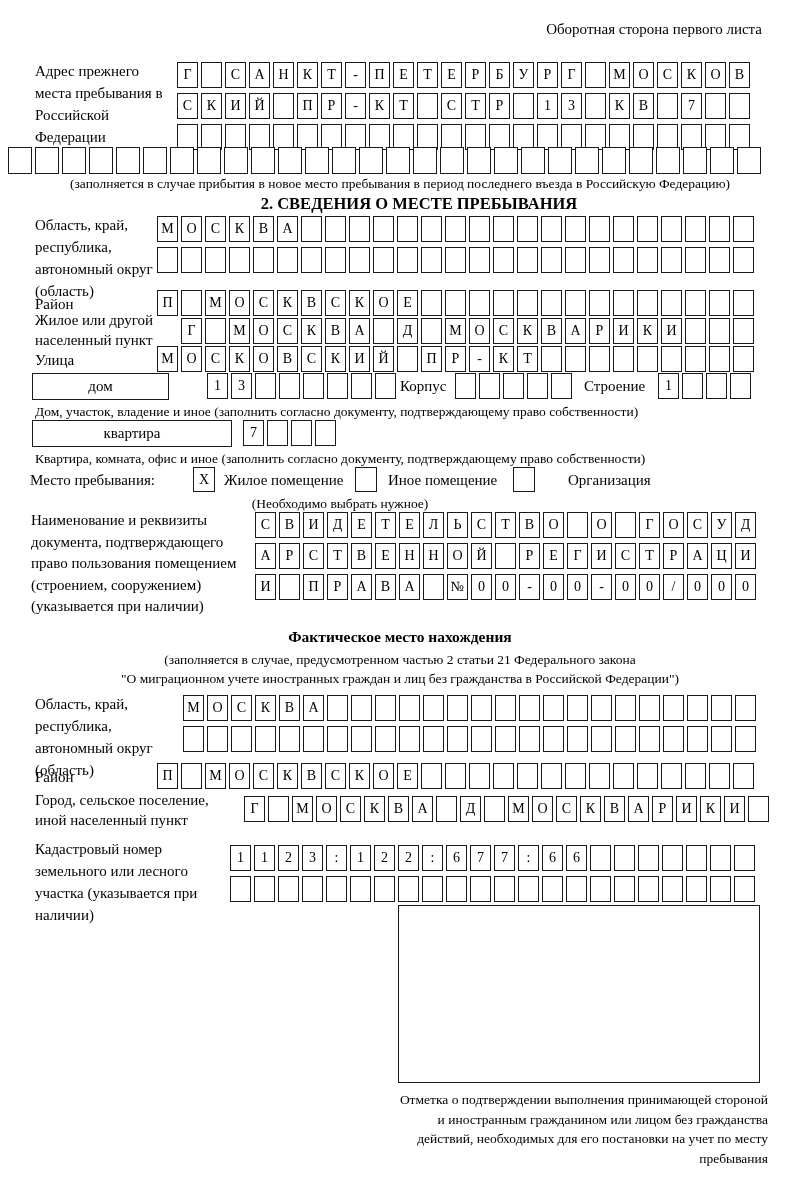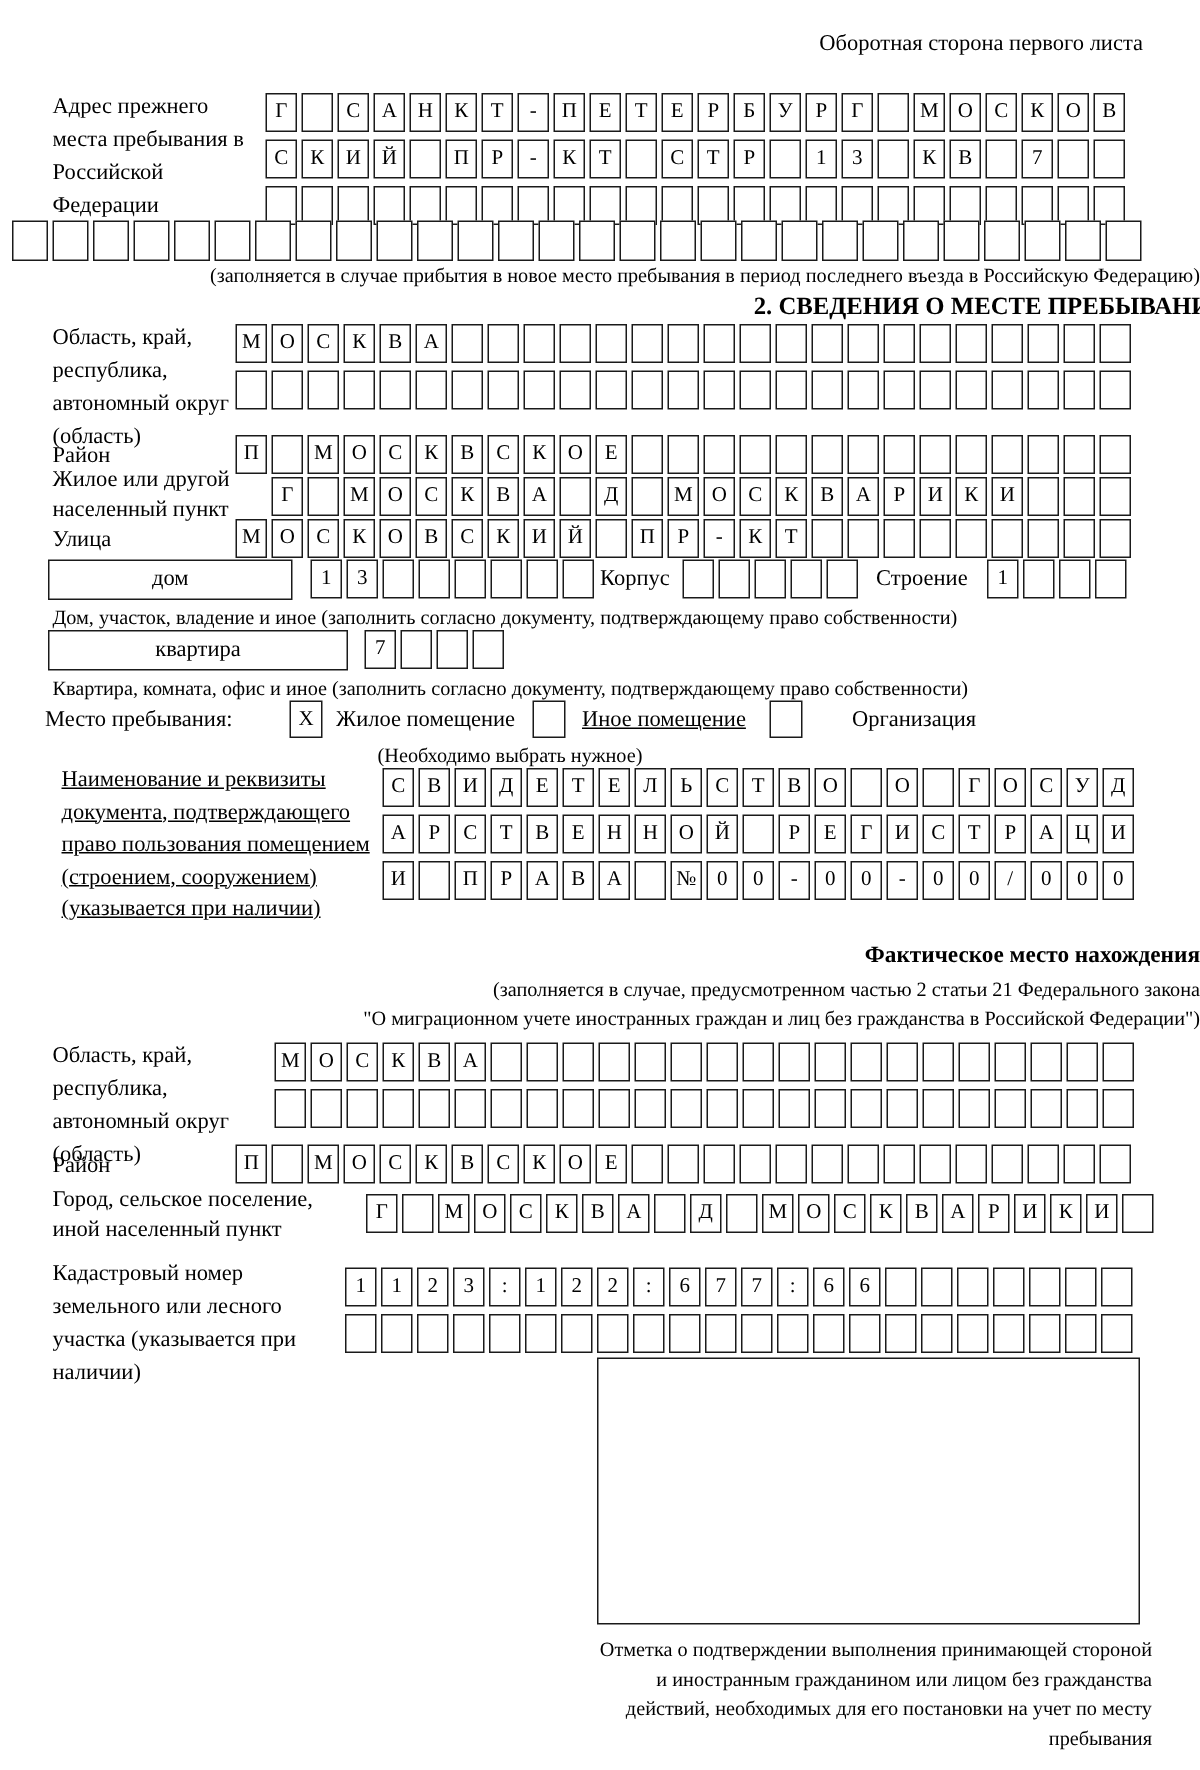--- a/index.html
+++ b/index.html
@@ -4,21 +4,21 @@
 <style>
   html,body{margin:0;padding:0;background:#fff;}
   .page{
     position:relative;width:800px;height:1180px;background:#fff;
     font-family:"Liberation Serif", serif;color:#000;overflow:hidden;
   }
   .abs{position:absolute;}
   .lbl{font-size:15px;line-height:22px;}
   .lbl2{font-size:15px;line-height:20px;}
   .cap{font-size:13.5px;}
-  .center{left:0;width:800px;text-align:right;}
+  .center{left:0;width:800px;text-align:center;}
   .cellrow{display:flex;gap:3px;}
   .cell{
     width:21px;height:26px;box-sizing:border-box;border:1.5px solid #1a1a1a;
     display:flex;align-items:center;justify-content:center;
     font-size:14px;line-height:24px;background:#fff;flex:none;
   }
   .wide .cell{width:24px;height:27px;}
   .namedbox{
     box-sizing:border-box;border:1.5px solid #1a1a1a;height:27px;
     display:flex;align-items:center;justify-content:center;font-size:15px;background:#fff;
@@ -286,21 +286,21 @@
       <span class="cell"></span>
       <span class="cell"></span>
       <span class="cell"></span>
       <span class="cell"></span>
       <span class="cell"></span>
       <span class="cell"></span>
       <span class="cell"></span>
       <span class="cell"></span>
     </div>
 
-  <div class="abs namedbox" style="top:373px;left:32px;width:163px;">дом</div>
+  <div class="abs namedbox" style="top:373px;left:32px;width:137px;">дом</div>
   <div class="abs cellrow" style="top:373px;left:207px;">
       <span class="cell">1</span>
       <span class="cell">3</span>
       <span class="cell"></span>
       <span class="cell"></span>
       <span class="cell"></span>
       <span class="cell"></span>
       <span class="cell"></span>
       <span class="cell"></span>
     </div>
@@ -327,26 +327,26 @@
       <span class="cell"></span>
       <span class="cell"></span>
       <span class="cell"></span>
     </div>
   <div class="abs cap" style="top:451px;left:35px;">Квартира, комната, офис и иное (заполнить согласно документу, подтверждающему право собственности)</div>
 
   <div class="abs lbl" style="top:469px;left:30px;">Место пребывания:</div>
   <div class="abs chk" style="top:467px;left:193px;">X</div>
   <div class="abs lbl" style="top:469px;left:224px;">Жилое помещение</div>
   <div class="abs chk" style="top:467px;left:355px;"></div>
-  <div class="abs lbl" style="top:469px;left:388px;text-decoration:underline;">Иное помещение</div>
+  <div class="abs lbl" style="top:469px;left:388px;">Иное помещение</div>
   <div class="abs chk" style="top:467px;left:513px;"></div>
   <div class="abs lbl" style="top:469px;left:568px;">Организация</div>
   <div class="abs cap" style="top:496px;left:30px;width:620px;text-align:center;">(Необходимо выбрать нужное)</div>
 
-  <div class="abs" style="top:510px;left:41px;width:215px;font-size:15px;line-height:21.5px;text-decoration:underline;">Наименование и реквизиты документа, подтверждающего право пользования помещением (строением, сооружением) (указывается при наличии)</div>
+  <div class="abs" style="top:510px;left:31px;width:215px;font-size:15px;line-height:21.5px;">Наименование и реквизиты документа, подтверждающего право пользования помещением (строением, сооружением) (указывается при наличии)</div>
   <div class="abs cellrow" style="top:512px;left:255px;">
       <span class="cell">С</span>
       <span class="cell">В</span>
       <span class="cell">И</span>
       <span class="cell">Д</span>
       <span class="cell">Е</span>
       <span class="cell">Т</span>
       <span class="cell">Е</span>
       <span class="cell">Л</span>
       <span class="cell">Ь</span>

